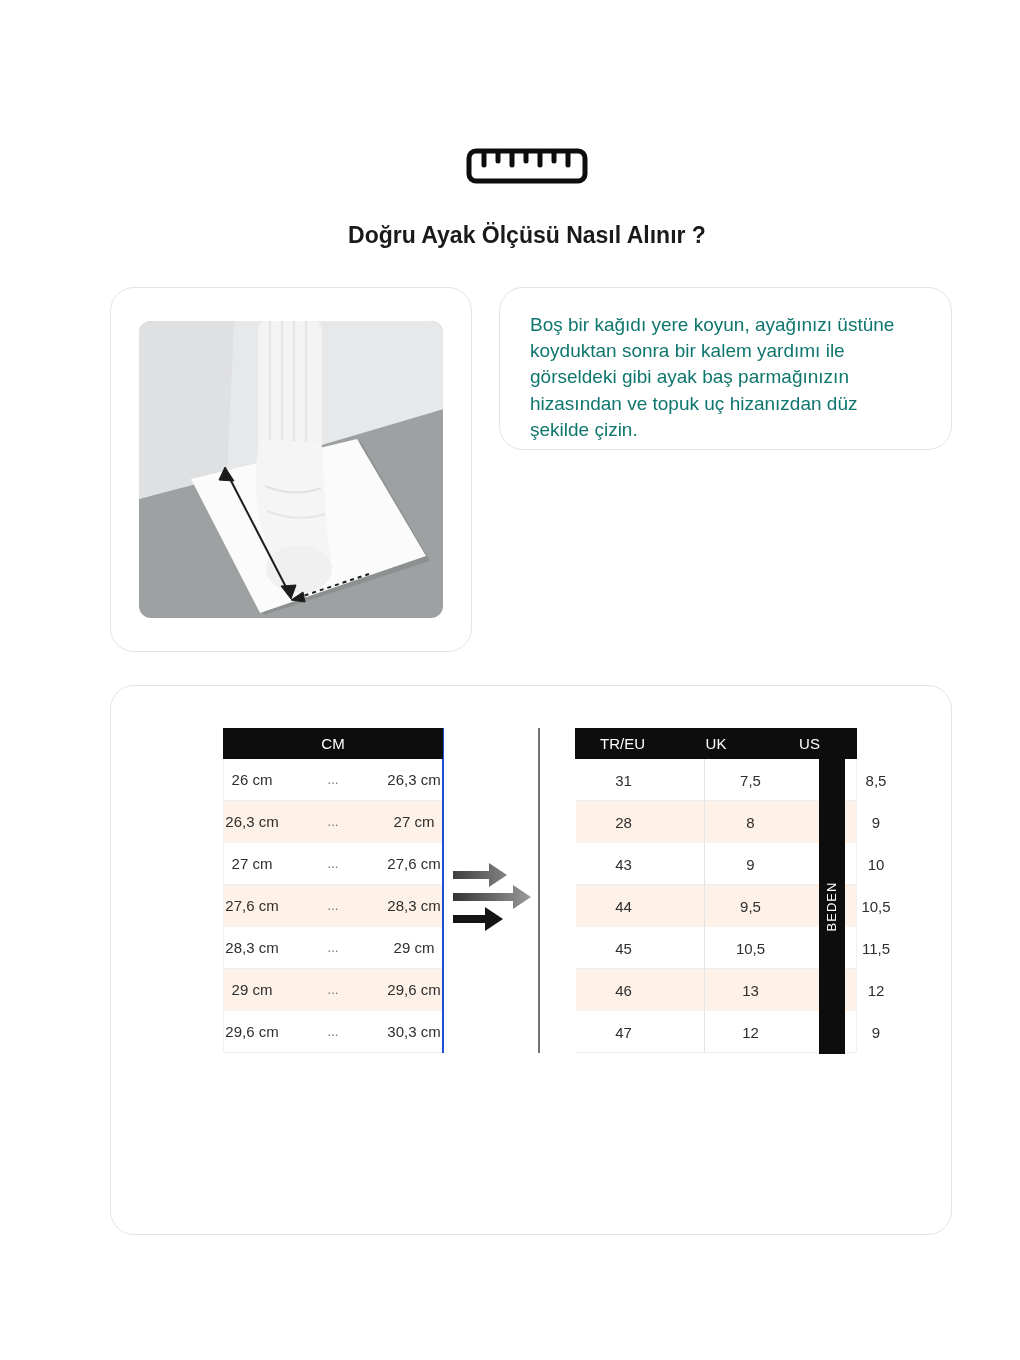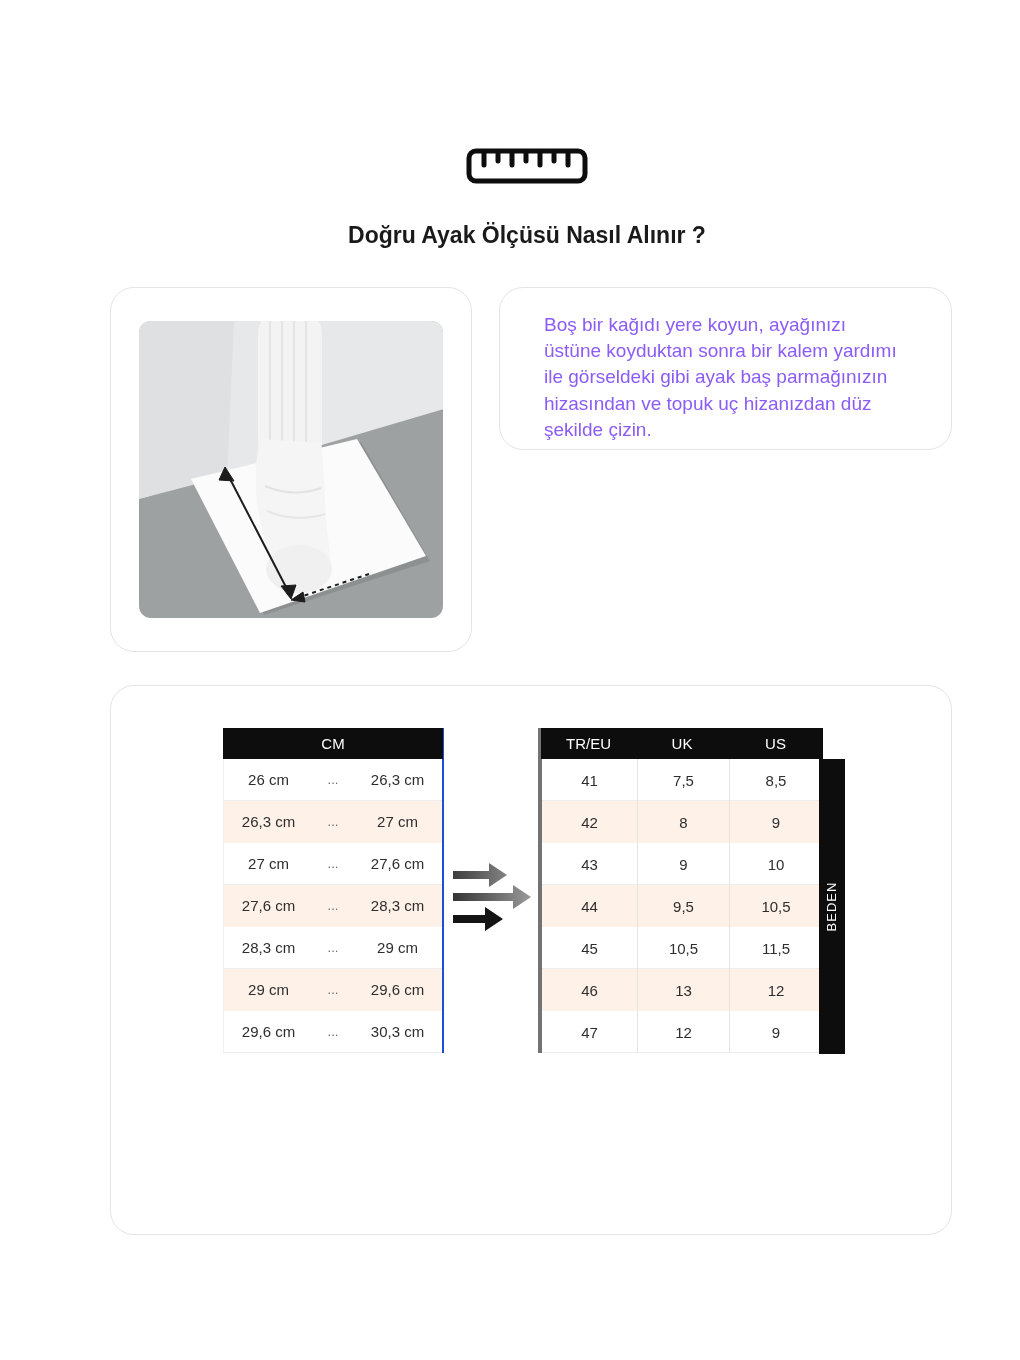--- a/index.html
+++ b/index.html
@@ -13,47 +13,47 @@
   .page-title{position:absolute;top:222px;left:0;width:100%;text-align:center;
               font-size:23px;font-weight:700;color:#1a1a1a;margin:0;}
 
   
   .top-row{position:absolute;left:93px;top:287px;width:842px;display:flex;gap:27px;}
   .photo-card{width:362px;height:365px;box-sizing:border-box;border:1px solid #e4e4e4;
               border-radius:24px;background:#fff;padding:33px 28px;}
   .photo{width:100%;height:100%;border-radius:12px;overflow:hidden;line-height:0;}
   .right-col{flex:1;display:flex;flex-direction:column;gap:18px;}
   .info-box{box-sizing:border-box;border:1px solid #e4e4e4;border-radius:24px;background:#fff;
-            color:#8b5cf6;font-size:19px;line-height:1.38;padding:24px 44px;}
+            color:#0f766e;font-size:19px;line-height:1.38;padding:24px 30px;}
   .info-box p{margin:0;}
   .box1{height:163px;}
   .box2{height:184px;display:flex;align-items:center;}
 
   
   .table-card{position:absolute;left:93px;top:685px;width:842px;height:550px;box-sizing:border-box;
               border:1px solid #e4e4e4;border-radius:24px;background:#fff;}
   .section-title{margin:38px 0 0;text-align:center;font-size:23px;font-weight:700;color:#1a1a1a;}
   .tables-row{position:relative;margin-top:42px;height:330px;}
 
   .thead{height:31px;background:#0d0d0d;color:#ffffff;font-size:15px;
          display:flex;align-items:center;}
   .row{height:42px;align-items:center;text-align:center;font-size:15px;color:#2e2e2e;
-       background:#fff;border-bottom:1px solid #ededed;box-sizing:border-box;}
+       background:#fff;border-bottom:1px solid #ededed;box-sizing:border-box;gap:33px;}
   .row.alt{background:#fdf1e8;border-bottom:1px solid #fdf1e8;}
 
   .cm-table{position:absolute;left:112px;top:0;width:218px;border-left:1px solid #efefef;
             border-right:2px solid #1d4ed8;box-sizing:content-box;}
   .cm-table .thead{justify-content:center;margin:0 -1px;width:220px;}
   .cm-row{display:grid;grid-template-columns:1fr 40px 1fr;}
   .cm-sep{color:#6f6f6f;font-size:13px;}
 
   .arrows{position:absolute;left:338px;top:128px;line-height:0;}
 
-  .size-table{position:absolute;left:427px;top:0;width:280px;border-left:4px solid #737373;
-              border-right:1px solid #efefef;box-sizing:content-box;}
+  .size-table{position:absolute;left:427px;top:0;width:280px;border-left:2px solid #737373;
+              border-right:1px solid #efefef;box-sizing:content-box;padding-left:36px;}
   .size-table .thead{margin:0 -1px;width:282px;display:grid;grid-template-columns:95px 92px 95px;
                      text-align:center;align-items:center;}
   .size-row{display:grid;grid-template-columns:95px 92px 93px;}
   .size-row .cell{height:42px;display:flex;align-items:center;justify-content:center;box-sizing:border-box;}
   .size-row .cell + .cell{border-left:1px solid #e3e3e3;}
 
   .beden-strip{position:absolute;left:708px;top:31px;width:26px;height:295px;background:#0d0d0d;
                display:flex;align-items:center;justify-content:center;}
   .beden-strip span{transform:rotate(-90deg);color:#ffffff;font-size:13px;letter-spacing:1px;
                     white-space:nowrap;}
@@ -189,26 +189,26 @@
       </div>
 
       <div class="size-table">
         <div class="thead">
           <span>TR/EU</span>
           <span>UK</span>
           <span>US</span>
         </div>
 
         <div class="row size-row">
-          <span class="cell">41</span>
+          <span class="cell">31</span>
           <span class="cell">7,5</span>
           <span class="cell">8,5</span>
         </div>
         <div class="row size-row alt">
-          <span class="cell">42</span>
+          <span class="cell">28</span>
           <span class="cell">8</span>
           <span class="cell">9</span>
         </div>
         <div class="row size-row">
           <span class="cell">43</span>
           <span class="cell">9</span>
           <span class="cell">10</span>
         </div>
         <div class="row size-row alt">
           <span class="cell">44</span>

